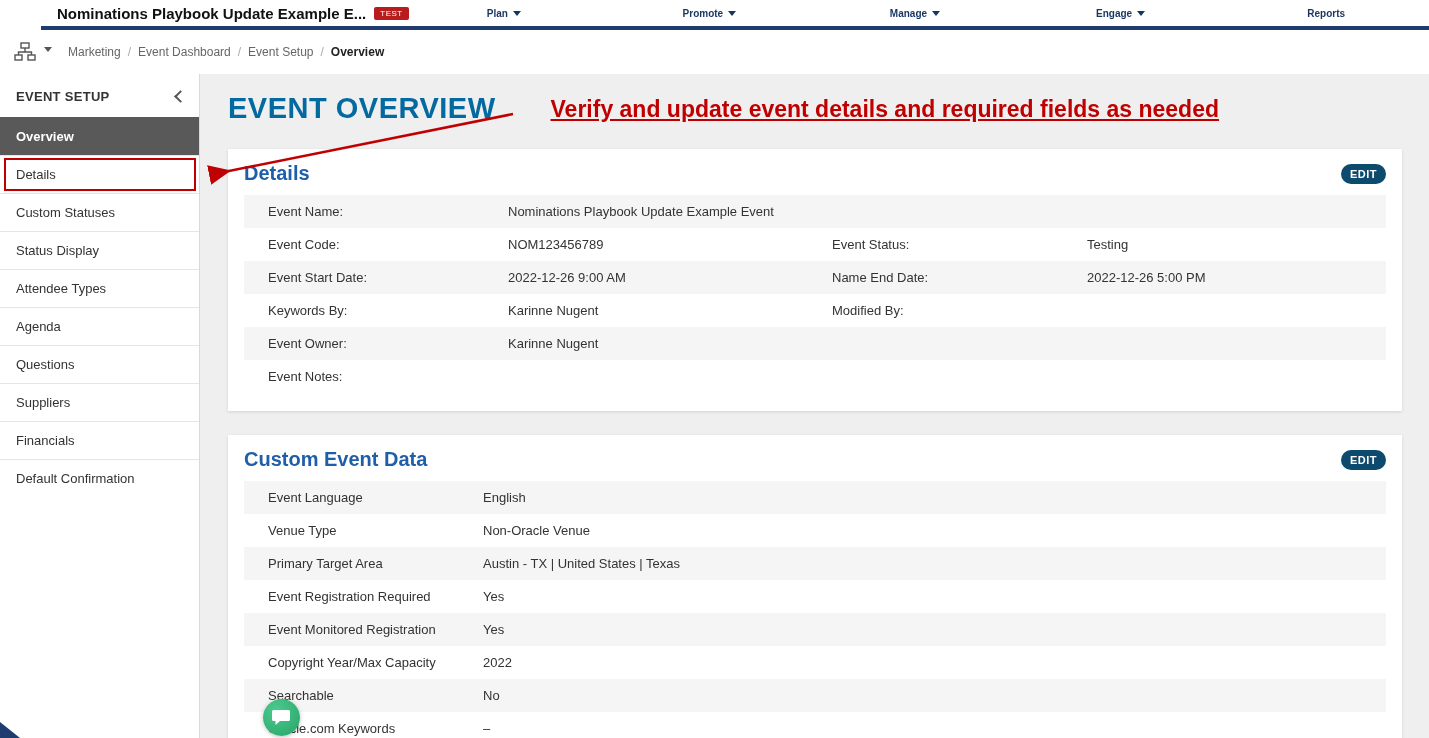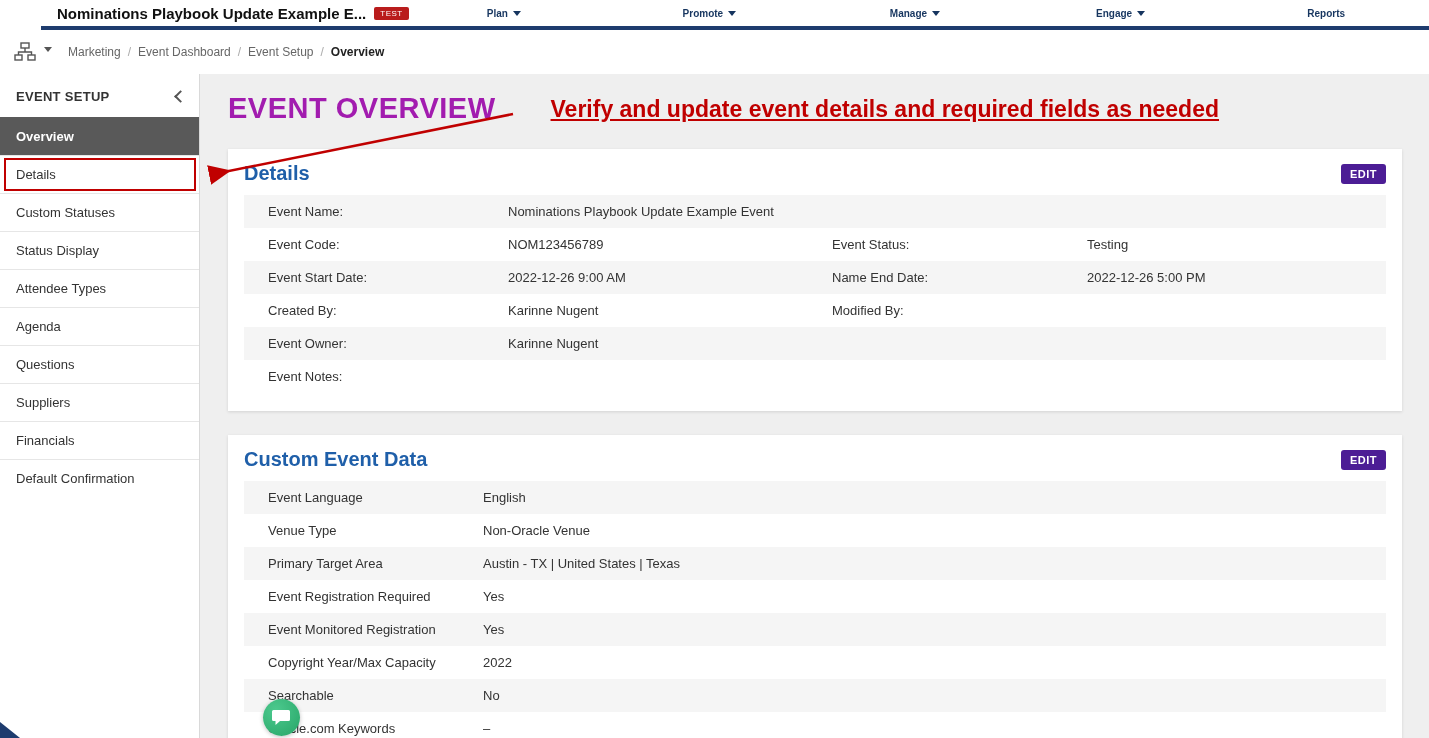--- a/index.html
+++ b/index.html
@@ -28,27 +28,27 @@
   .sidebar { width:200px; flex:none; background:#fff; border-right:1px solid #d9d9d9; }
   .sidebar-header { display:flex; align-items:center; justify-content:space-between; padding:15px 14px 13px 16px; font-size:13px; font-weight:bold; color:#333; letter-spacing:.3px; }
   .chevron-left { width:9px; height:9px; border-left:2px solid #555; border-bottom:2px solid #555; transform:rotate(45deg); cursor:pointer; }
   .sidebar-item { position:relative; padding:11px 16px; font-size:13px; color:#333; border-top:1px solid #e6e6e6; cursor:pointer; background:#fff; }
   .sidebar-item.active { background:#595959; color:#fff; font-weight:bold; border-top-color:#595959; }
   .red-box { position:absolute; left:4px; right:3px; top:2px; bottom:2px; border:2px solid #c00000; pointer-events:none; }
 
   
   .main { flex:1; background:#efefef; padding:18px 27px 0 28px; overflow:hidden; position:relative; }
   .title-row { display:flex; align-items:flex-start; gap:55px; }
-  .page-title { font-size:29px; font-weight:bold; color:#a21caf; letter-spacing:.5px; }
+  .page-title { font-size:29px; font-weight:bold; color:#0369a1; letter-spacing:.5px; }
   .annotation-text { font-size:23px; font-weight:bold; color:#c00000; padding-top:4px; white-space:nowrap;text-decoration:underline; }
 
   .card { background:#fff; box-shadow:0 1px 3px rgba(0,0,0,.12); margin-top:24px; padding-bottom:18px; }
   .card-header { display:flex; align-items:center; justify-content:space-between; padding:13px 16px 10px 16px; }
   .card-title { font-size:20px; font-weight:bold; color:#1f5fa9; }
-  .edit-btn { background:#4c1d95; color:#fff; font-size:11px; font-weight:bold; padding:4px 9px; border-radius:3px; border:none; cursor:pointer; letter-spacing:.5px; font-family:"Liberation Sans", sans-serif; }
+  .edit-btn { background:#0c4a6e; color:#fff; font-size:11px; font-weight:bold; padding:4px 9px; border-radius:10px; border:none; cursor:pointer; letter-spacing:.5px; font-family:"Liberation Sans", sans-serif; }
   .rows { margin:0 16px; }
   .drow { display:grid; grid-template-columns:240px 324px 255px 1fr; padding:9px 0 9px 24px; font-size:13px; color:#333; min-height:32px; align-items:center; }
   .crow { display:grid; grid-template-columns:215px 1fr; padding:9px 0 9px 24px; font-size:13px; color:#333; min-height:32px; align-items:center; }
   .rows > div:nth-child(odd) { background:#f5f5f5; }
   .rows > div:nth-child(even) { background:#fff; }
   .row-label { color:#333; }
   .row-value { color:#333; }
 
   
   .arrow-overlay { position:absolute; left:198px; top:96px; width:330px; height:96px; pointer-events:none; z-index:5; }
@@ -153,21 +153,21 @@
             <span class="row-label">Event Status:</span>
             <span class="row-value">Testing</span>
           </div>
           <div class="drow">
             <span class="row-label">Event Start Date:</span>
             <span class="row-value">2022-12-26 9:00 AM</span>
             <span class="row-label">Name End Date:</span>
             <span class="row-value">2022-12-26 5:00 PM</span>
           </div>
           <div class="drow">
-            <span class="row-label">Created By:</span>
+            <span class="row-label">Keywords By:</span>
             <span class="row-value">Karinne Nugent</span>
             <span class="row-label">Modified By:</span>
             <span class="row-value"></span>
           </div>
           <div class="drow">
             <span class="row-label">Event Owner:</span>
             <span class="row-value">Karinne Nugent</span>
             <span class="row-label"></span>
             <span class="row-value"></span>
           </div>

